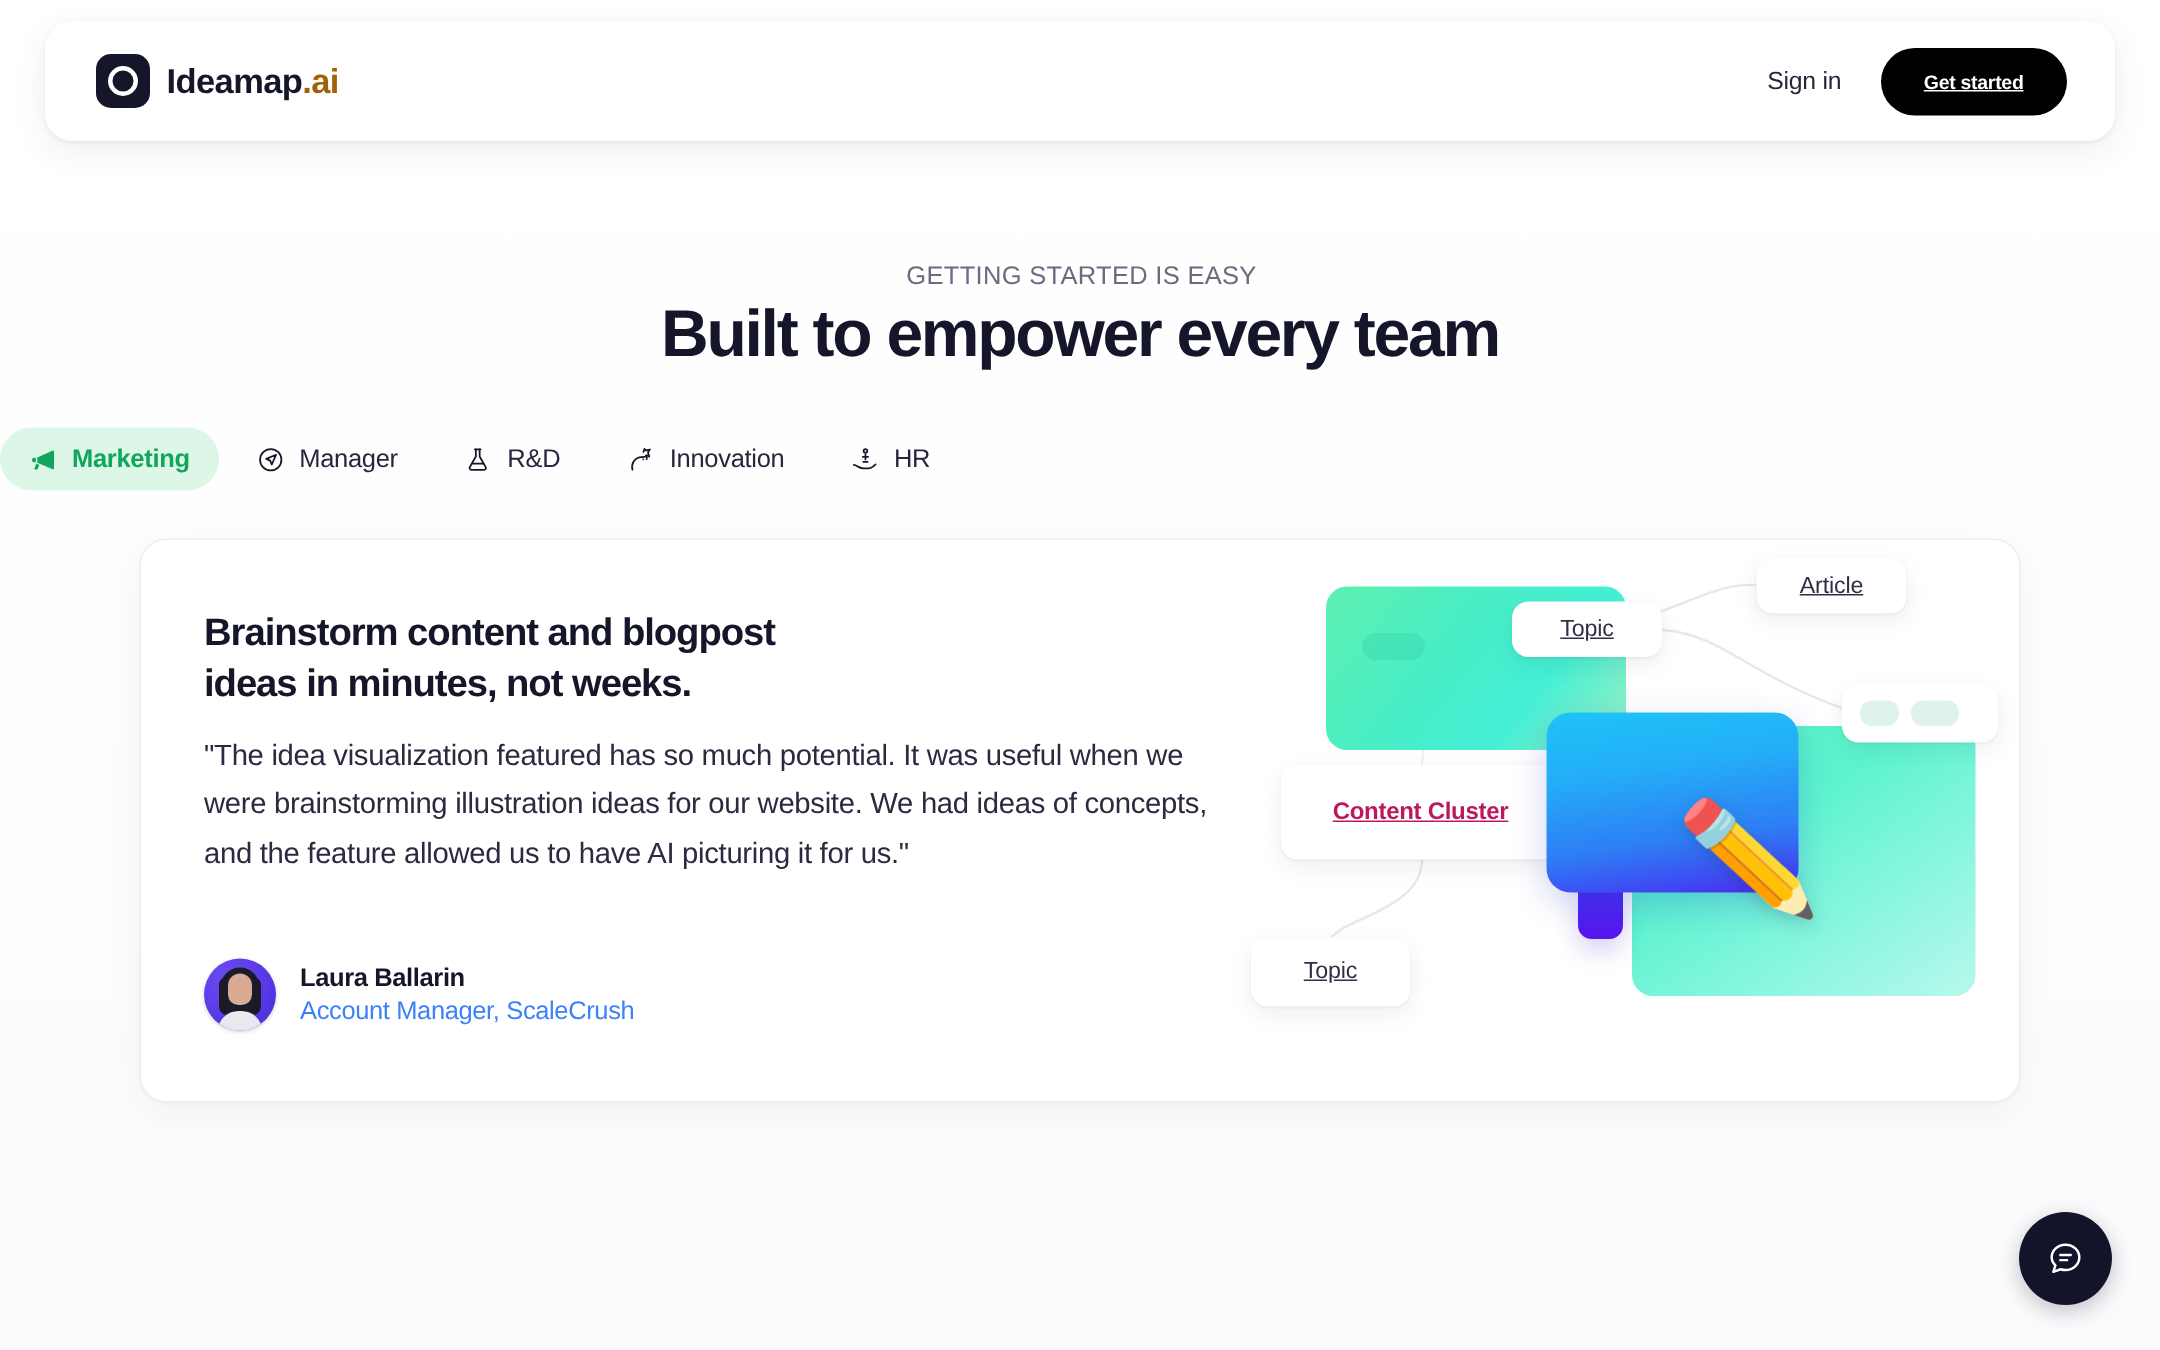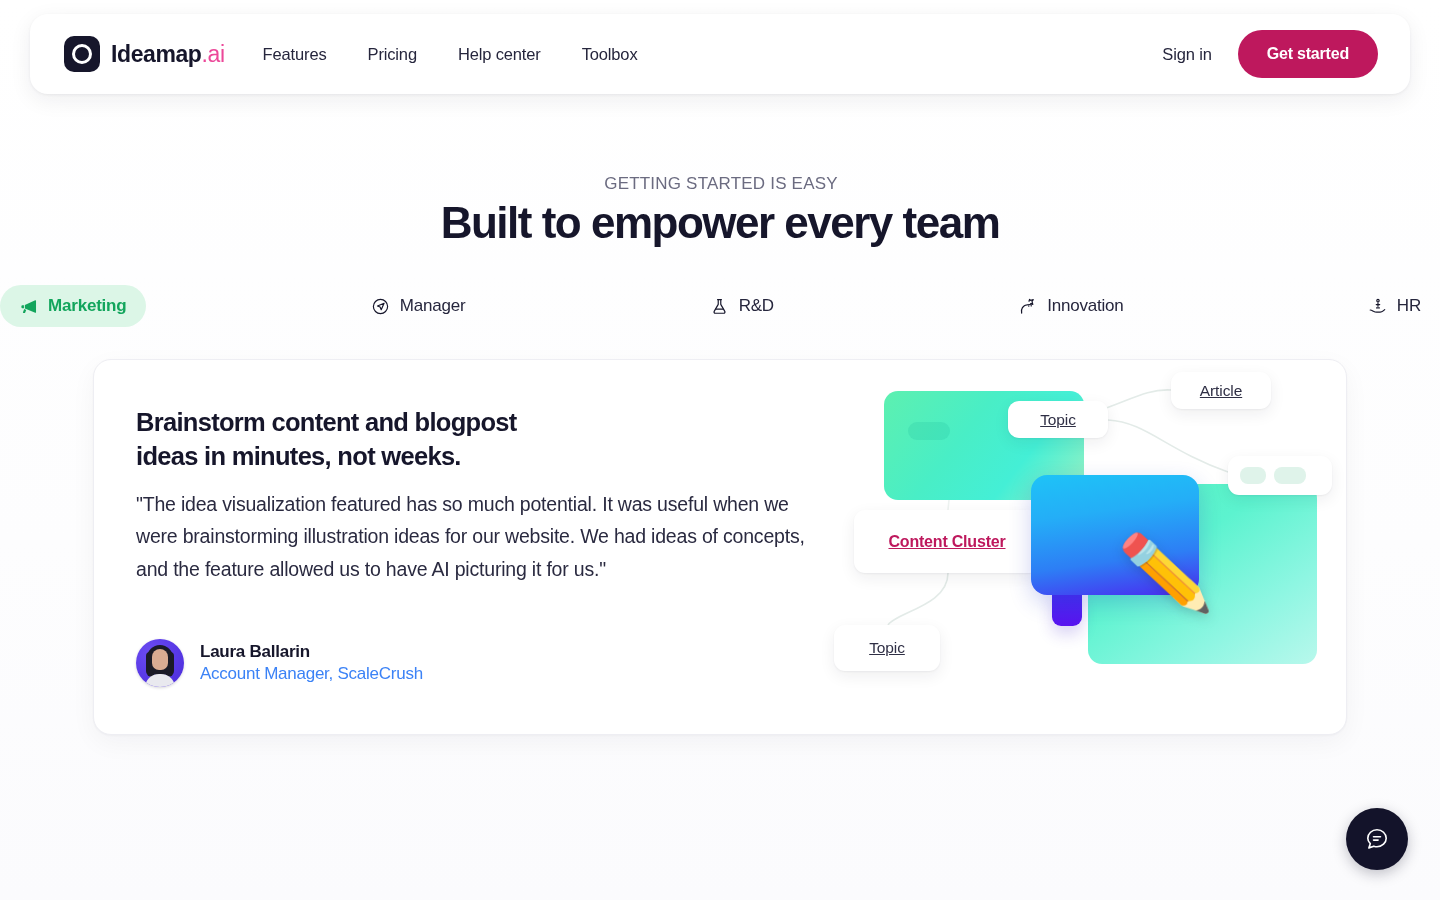--- a/index.html
+++ b/index.html
@@ -40,57 +40,58 @@
     width: 20px; height: 20px;
     border-radius: 50%;
     border: 3.2px solid #ffffff;
     display: flex; align-items: center; justify-content: center;
   }
   .logo-dot { width: 9px; height: 9px; border-radius: 50%; background: #16162b; }
   .brand-name {
     font-size: 23px; font-weight: 700; color: #16162b;
     letter-spacing: -0.4px; line-height: 1;
   }
-  .brand-tld { color: #ec4899; font-weight: 400; }
+  .brand-tld { color: #a16207; font-weight: 700; }
 
   .nav { display: flex; align-items: center; gap: 41px; margin-left: 38px; }
   .nav-link {
     font-size: 16.5px; color: #26263d; letter-spacing: -0.15px;
     cursor: pointer; white-space: nowrap;
   }
   .header-right { margin-left: auto; display: flex; align-items: center; gap: 26px; }
   .signin {
     font-size: 16.5px; color: #26263d; letter-spacing: -0.15px; cursor: pointer;
   }
   .cta {
-    background: #be185d; color: #ffffff;
-    font-size: 16px; font-weight: 700; letter-spacing: -0.2px;
+    background: #000000; color: #ffffff;
+    font-size: 13px; font-weight: 700; letter-spacing: -0.2px;
     border: none; border-radius: 999px;
     padding: 15px 29px; cursor: pointer;
     font-family: "Liberation Sans", sans-serif;
+    text-decoration: underline;
   }
 
   
   .eyebrow {
     position: absolute; top: 174px; left: 1px; width: 1440px;
     text-align: center;
     font-size: 17px; color: #6b6b80;
     letter-spacing: 0.2px;
   }
   .headline {
     position: absolute; top: 198px; left: 0; width: 1440px;
     text-align: center;
     font-size: 44px; font-weight: 700; color: #16162b;
     letter-spacing: -1.5px; line-height: 1.12;
   }
 
   
   .tabs {
     position: absolute; top: 285px; left: 0; width: 1440px;
-    display: flex; align-items: center; justify-content: space-between;
+    display: flex; align-items: center; justify-content: flex-start;
     gap: 6px;
   }
   .tab {
     display: flex; align-items: center; gap: 10px;
     padding: 11px 19px;
     border-radius: 999px;
     font-size: 17px; color: #26263d;
     letter-spacing: -0.2px; cursor: pointer;
     background: transparent;
     white-space: nowrap;
@@ -247,26 +248,20 @@
   <div class="header">
     <div class="brand">
       <span class="logo-mark">
         <span class="logo-ring">
             <span class="logo-dot"></span>
           </span>
       </span>
       <span class="brand-name"><span>Ideamap</span><span class="brand-tld">.ai</span></span>
     </div>
 
-    <nav class="nav">
-      <a class="nav-link">Features</a>
-      <a class="nav-link">Pricing</a>
-      <a class="nav-link">Help center</a>
-      <a class="nav-link">Toolbox</a>
-    </nav>
 
     <div class="header-right">
       <a class="signin">Sign in</a>
       <button class="cta">Get started</button>
     </div>
   </div>
 
   <div class="eyebrow">GETTING STARTED IS EASY</div>
   <h1 class="headline">Built to empower every team</h1>
 

